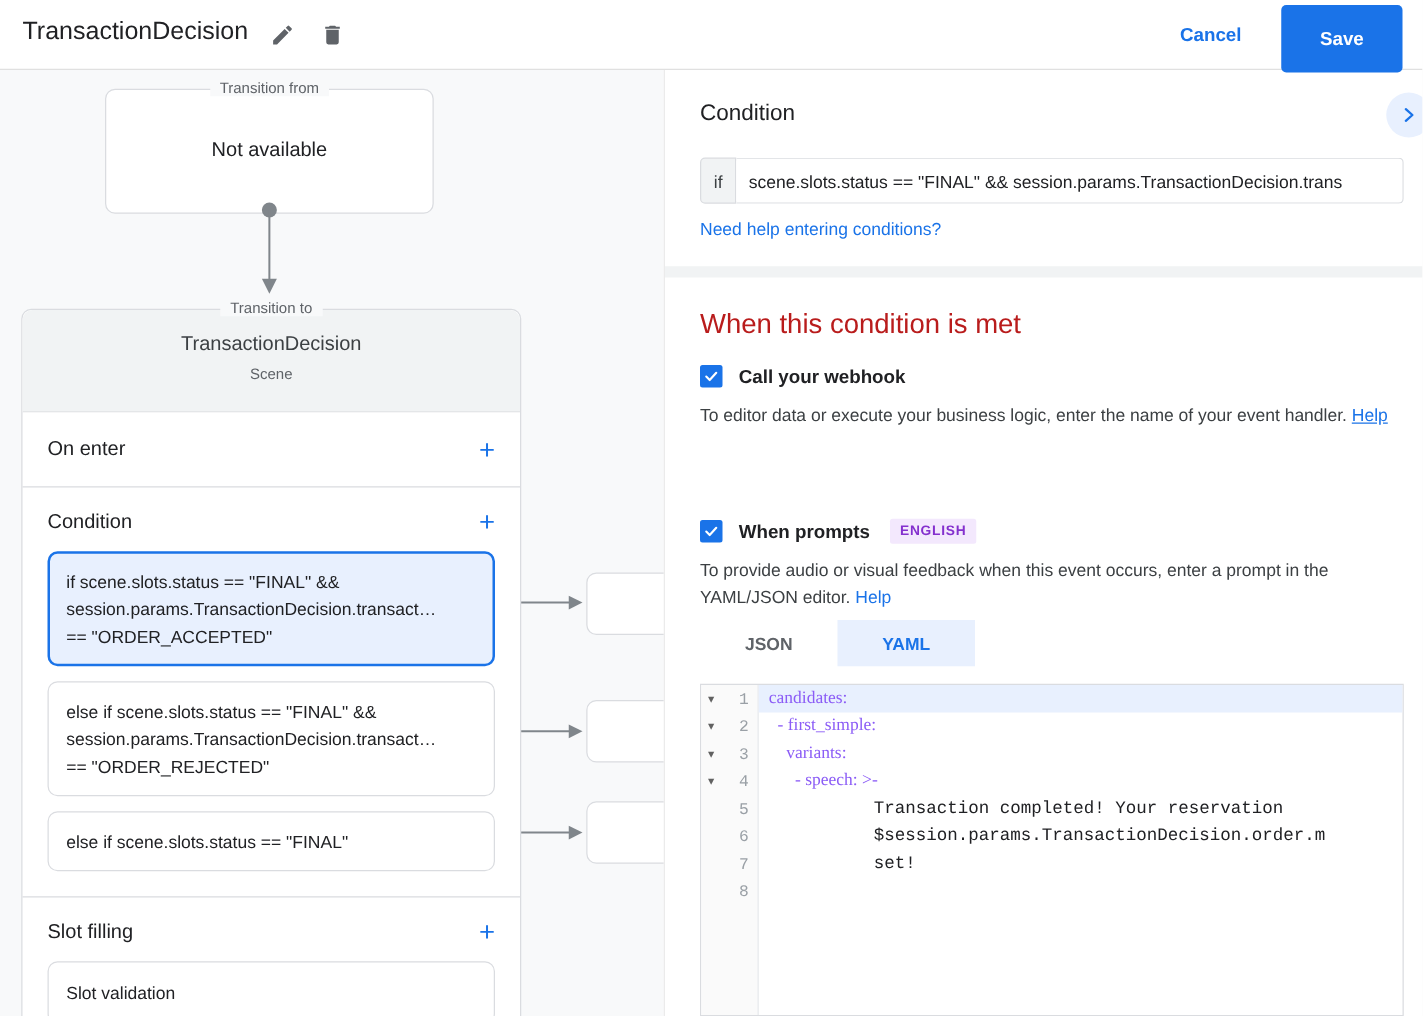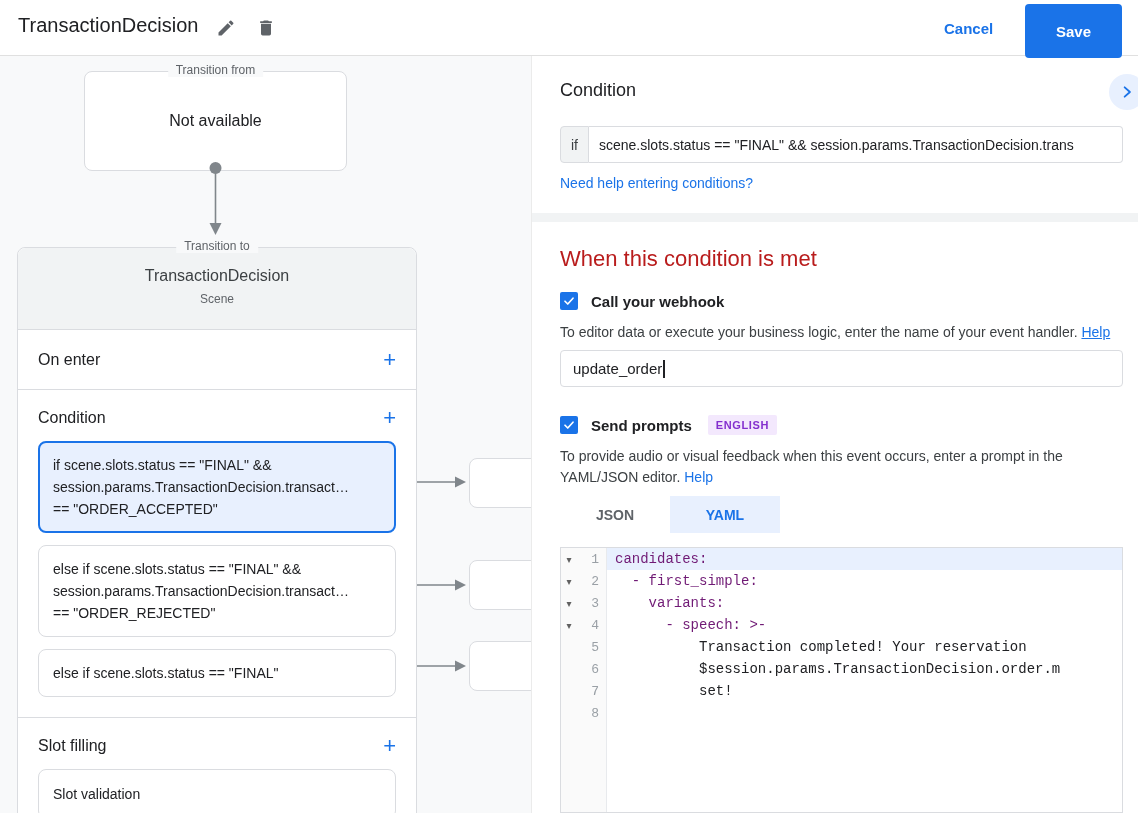--- a/index.html
+++ b/index.html
@@ -92,21 +92,21 @@
   .gutter-bg { position:absolute; left:0; top:0; bottom:0; width:46px; background:#fafafa;
                border-right:1px solid #e8eaed; }
   .ed-row { position:relative; display:flex; height:22px; }
   .ed-gutter { width:46px; flex:none; display:flex; align-items:center; z-index:1; }
   .fold { width:16px; text-align:center; font-size:10px; color:#616161; cursor:pointer; }
   .lnum { width:22px; text-align:right; font-size:13px; color:#9aa0a6;
           font-family:"Liberation Mono","DejaVu Sans Mono",monospace; }
   .ed-code { flex:1; padding-left:8px; font-family:"Liberation Mono","DejaVu Sans Mono",monospace;
              font-size:14px; line-height:22px; white-space:pre; color:#202124; }
   .ed-row.active .ed-code { background:#e8f0fe; }
-  .ed-code.key { color:#701a75; }
+  .ed-code.key { color:#8b5cf6;font-family:Liberation Serif, serif; }
 </style>
 </head>
 <body>
 
 <div id="app">
 
   <div class="topbar">
     <div class="page-title">TransactionDecision</div>
     <button class="icon-btn edit-btn">
       <svg width="20" height="20" viewBox="0 0 24 24">
@@ -218,32 +218,28 @@
         <svg width="12" height="12" viewBox="0 0 24 24" fill="none" stroke="#fff" stroke-width="3.4" stroke-linecap="round" stroke-linejoin="round">
             <polyline points="4,12.5 9.5,18 20,6.5"></polyline>
           </svg>
       </span>
       <span class="check-label">Call your webhook</span>
     </div>
     <div class="desc" style="top:266px">
       <span>To editor data or execute your business logic, enter the name of your event handler.</span>
       <a class="link underlined">Help</a>
     </div>
-    <div class="text-input" style="top:294px">
-      <span>update_order</span>
-        <span class="caret"></span>
-    </div>
 
     <div class="check-row" style="top:359px">
       <span class="checkbox">
         <svg width="12" height="12" viewBox="0 0 24 24" fill="none" stroke="#fff" stroke-width="3.4" stroke-linecap="round" stroke-linejoin="round">
             <polyline points="4,12.5 9.5,18 20,6.5"></polyline>
           </svg>
       </span>
-      <span class="check-label">Send prompts</span>
+      <span class="check-label">When prompts</span>
       <span class="lang-badge">ENGLISH</span>
     </div>
     <div class="desc" style="top:390px; width:560px">
       <span>To provide audio or visual feedback when this event occurs, enter a prompt in the YAML/JSON editor.</span>
       <a class="link">Help</a>
     </div>
 
     <div class="tabs">
       <div class="tab">JSON</div>
       <div class="tab active">YAML</div>

